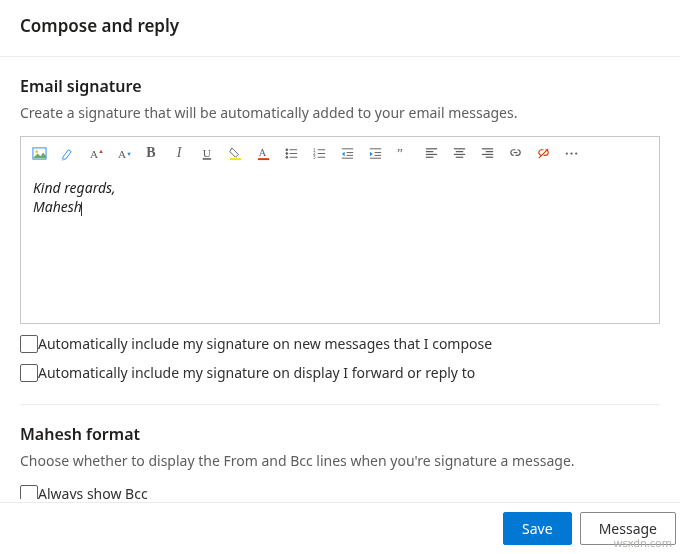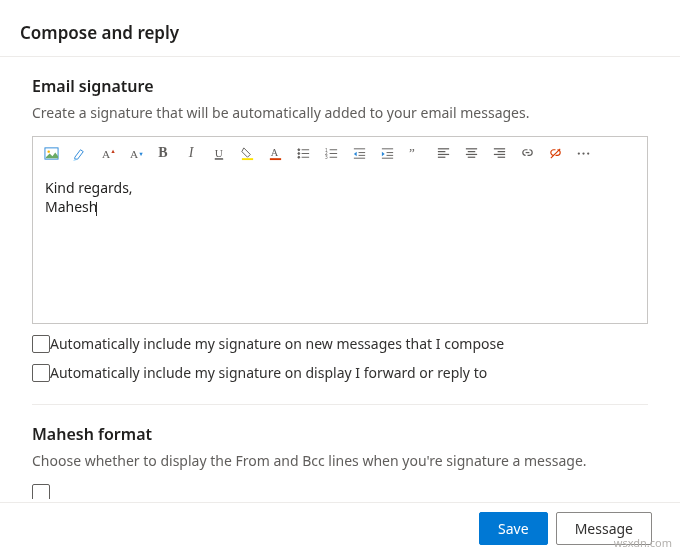--- a/index.html
+++ b/index.html
@@ -11,36 +11,36 @@
     background: #fff;
     width: 680px;
     height: 554px;
     position: relative;
     overflow: hidden;
   }
   .header {
     padding: 14px 20px 12px 20px;
     border-bottom: 1px solid #edebe9;
     display: flex;
-    align-items: flex-end;
+    align-items: flex-start;
     justify-content: space-between;
   }
   .header-title {
     font-size: 17px;
     font-weight: 600;
     color: #201f1e;
   }
   .close-btn {
     font-size: 16px;
     color: #605e5c;
     cursor: pointer;
     padding: 4px 6px;
   }
   .content {
-    padding: 0 32px;
+    padding: 0 20px;
     height: 442px;
     overflow-y: scroll;
     position: relative;
   }
   .content::-webkit-scrollbar { width: 6px; }
   .content::-webkit-scrollbar-thumb { background: #c8c6c4; border-radius: 3px; }
   .section-title {
     font-size: 16px;
     font-weight: 600;
     color: #201f1e;
@@ -75,20 +75,21 @@
   }
   .tb-btn svg { width: 15px; height: 15px; }
   .bold { font-weight: 700; font-family: "Times New Roman", serif; font-size: 14px; }
   .italic { font-style: italic; font-family: "Times New Roman", serif; font-size: 14px; }
   .editor-body {
     min-height: 154px;
     padding: 10px 12px;
     font-size: 14px;
     line-height: 1.35;
     color: #201f1e;
+    font-style: italic;
   }
   .editor-body .cursor {
     display: inline-block;
     width: 1px;
     height: 14px;
     background: #323130;
     vertical-align: text-bottom;
     margin-left: -1px;
   }
   .checkbox-row {
@@ -115,21 +116,21 @@
   }
   .footer {
     position: absolute;
     bottom: 0;
     left: 0;
     right: 0;
     border-top: 1px solid #edebe9;
     display: flex;
     justify-content: flex-end;
     align-items: center;
-    padding: 9px 28px;
+    padding: 9px 4px;
     gap: 8px;
     background: #fff;
   }
   .btn {
     padding: 6px 18px;
     font-size: 14px;
     border-radius: 2px;
     cursor: pointer;
     font-family: inherit;
   }
@@ -322,20 +323,21 @@
     <span>Automatically include my signature on display I forward or reply to</span>
   </div>
 
   <hr class="divider">
 
   <div class="section-title">Mahesh format</div>
   <div class="section-desc">Choose whether to display the From and Bcc lines when you're signature a message.</div>
 
   <div class="checkbox-row" style="margin-top:4px">
     <div class="checkbox"></div>
+    <span>Always show Bcc</span>
   </div>
 
 </div>
 
 <div class="footer">
   <button class="btn btn-primary">Save</button>
   <button class="btn btn-secondary">Message</button>
 </div>
 
 <div class="watermark">wsxdn.com</div>

